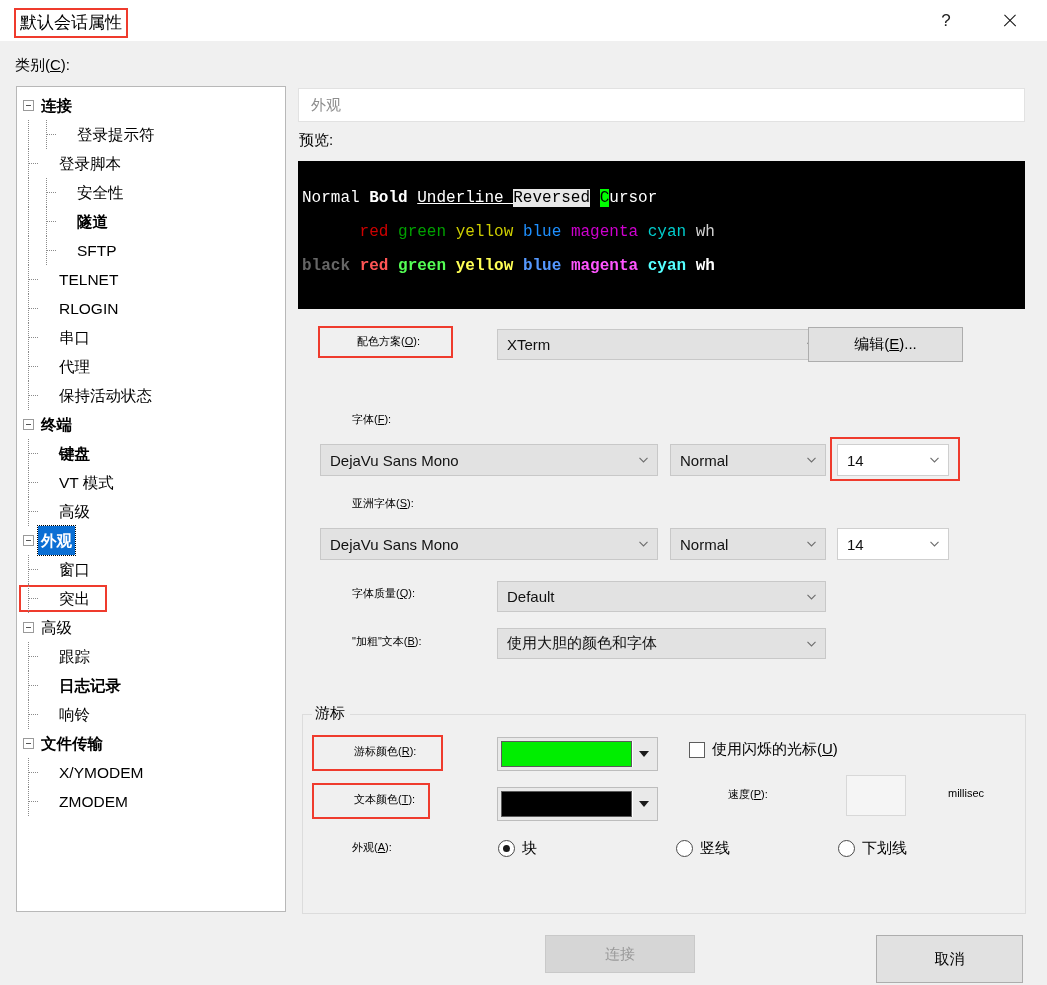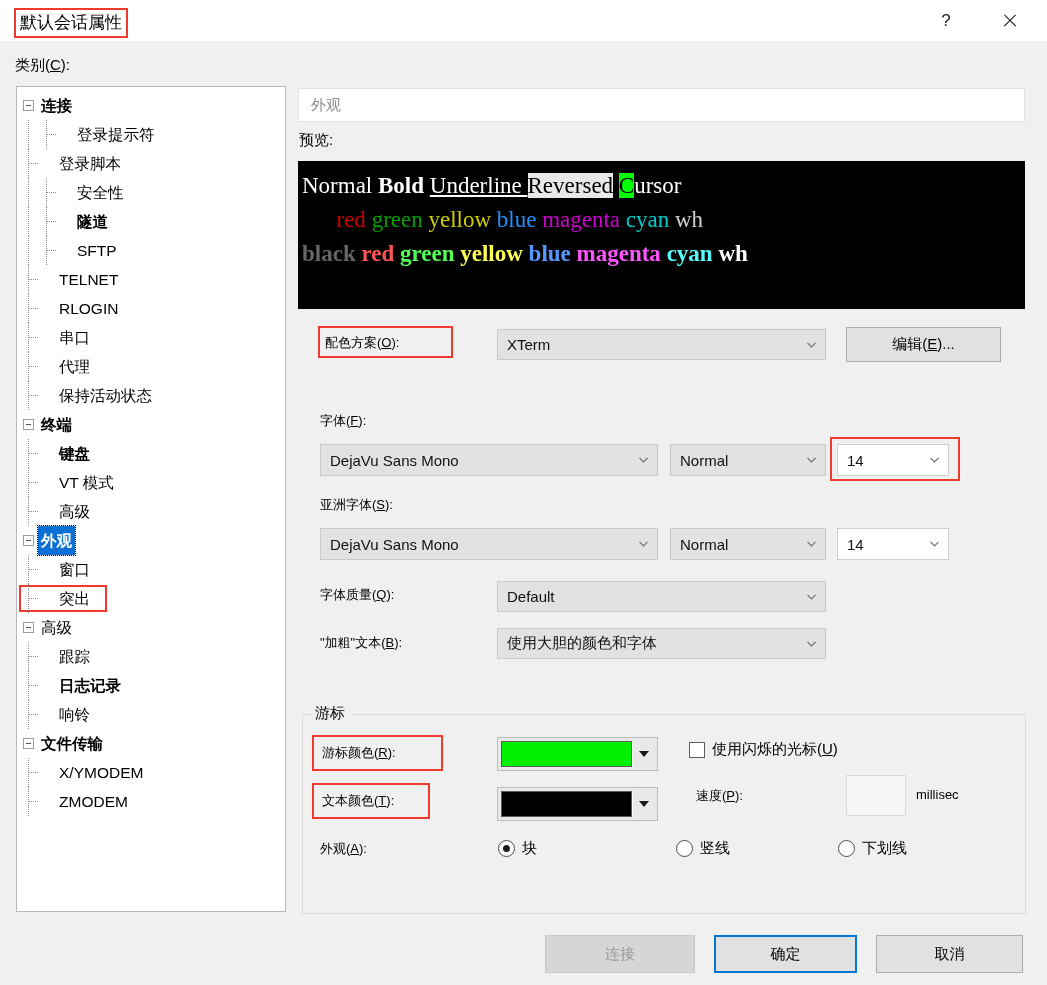--- a/index.html
+++ b/index.html
@@ -95,32 +95,32 @@
     background: #fff; border: 1px solid #e2e2e2;
     display: flex; align-items: center; padding-left: 12px;
     color: #8d8d8d; font-size: 15px;
   }
   .preview-label { position: absolute; left: 299px; top: 131px; font-size: 15px; }
 
   
   .term {
     position: absolute; left: 298px; top: 161px; width: 727px; height: 148px;
     background: #000; overflow: hidden;
-    font-family: Liberation Serif, serif;
-    font-size: 23px; line-height: 34px;
-    padding: 8px 0 0 4px;
+    font-family: Liberation Mono, monospace;
+    font-size: 16px; line-height: 34px;
+    padding: 20px 0 0 4px;
     white-space: pre;
   }
   .term .b { font-weight: bold; }
   .term .u { text-decoration: underline; }
   .term .rev { background: #e8e8e8; color: #000; }
   .term .cur { background: #00ff00; color: #000; }
 
   
-  .lbl-static { position: absolute; font-size: 13px; }
+  .lbl-static { position: absolute; font-size: 11px; margin-left: 32px; }
   .combo {
     position: absolute; background: #e2e2e2; border: 1px solid #c8c8c8;
     display: flex; align-items: center; padding: 0 24px 0 9px;
     font-size: 15px; color: #111; white-space: nowrap; overflow: hidden;
   }
   .combo.white { background: #fff; border: 1px solid #cfcfcf; }
   .combo .chev {
     position: absolute; right: 9px; top: 50%; margin-top: -3px;
     width: 9px; height: 6px; color: #6d6d6d;
   }
@@ -399,21 +399,21 @@
   <div class="lbl-static" style="left:325px; top:334px;">配色方案(<u class="ak">O</u>):</div>
   <div class="annot" style="left:318px; top:326px; width:135px; height:32px;"></div>
   <div class="combo" style="left:497px; top:329px; width:329px; height:31px;">
     <span>XTerm</span>
     <span class="chev">
         <svg width="9" height="6" viewBox="0 0 9 6">
           <path d="M0.5 0.8 L4.5 5 L8.5 0.8" fill="none" stroke="currentColor" stroke-width="1.1"></path>
         </svg>
       </span>
   </div>
-  <div class="btn" style="left:846px; top:327px; width:155px; height:35px;">
+  <div class="btn" style="left:808px; top:327px; width:155px; height:35px;">
     <span>编辑(<u class="ak">E</u>)...</span>
   </div>
 
 
   <div class="lbl-static" style="left:320px; top:412px;">字体(<u class="ak">F</u>):</div>
   <div class="combo" style="left:320px; top:444px; width:338px; height:32px;">
     <span>DejaVu Sans Mono</span>
     <span class="chev">
         <svg width="9" height="6" viewBox="0 0 9 6">
           <path d="M0.5 0.8 L4.5 5 L8.5 0.8" fill="none" stroke="currentColor" stroke-width="1.1"></path>
@@ -527,20 +527,17 @@
     <span>竖线</span>
   </div>
   <div class="rb" style="left:838px; top:839px;">
     <span class="circ"></span>
     <span>下划线</span>
   </div>
 
   <div class="btn disabled" style="left:545px; top:935px; width:150px; height:38px;">
     <span>连接</span>
   </div>
-  <div class="btn default" style="left:714px; top:935px; width:143px; height:38px;">
-    <span>确定</span>
-  </div>
-  <div class="btn" style="left:876px; top:935px; width:147px; height:38px;">
+  <div class="btn" style="left:876px; top:935px; width:147px; height:48px;">
     <span>取消</span>
   </div>
 
 </div>
 
 </body></html>

